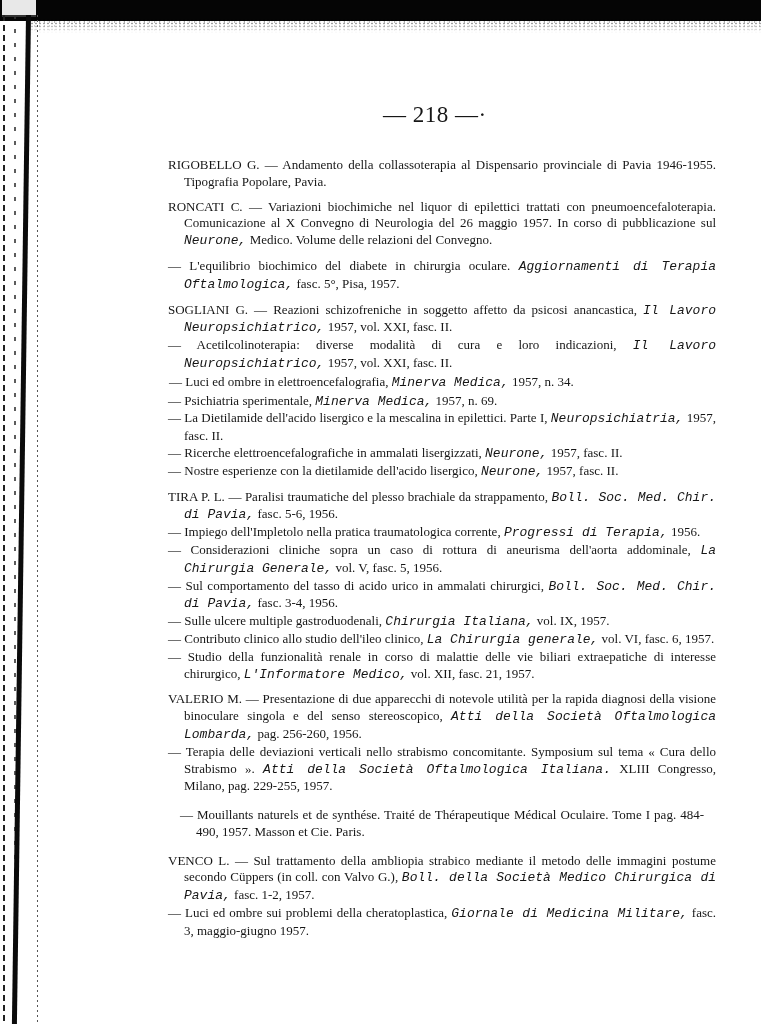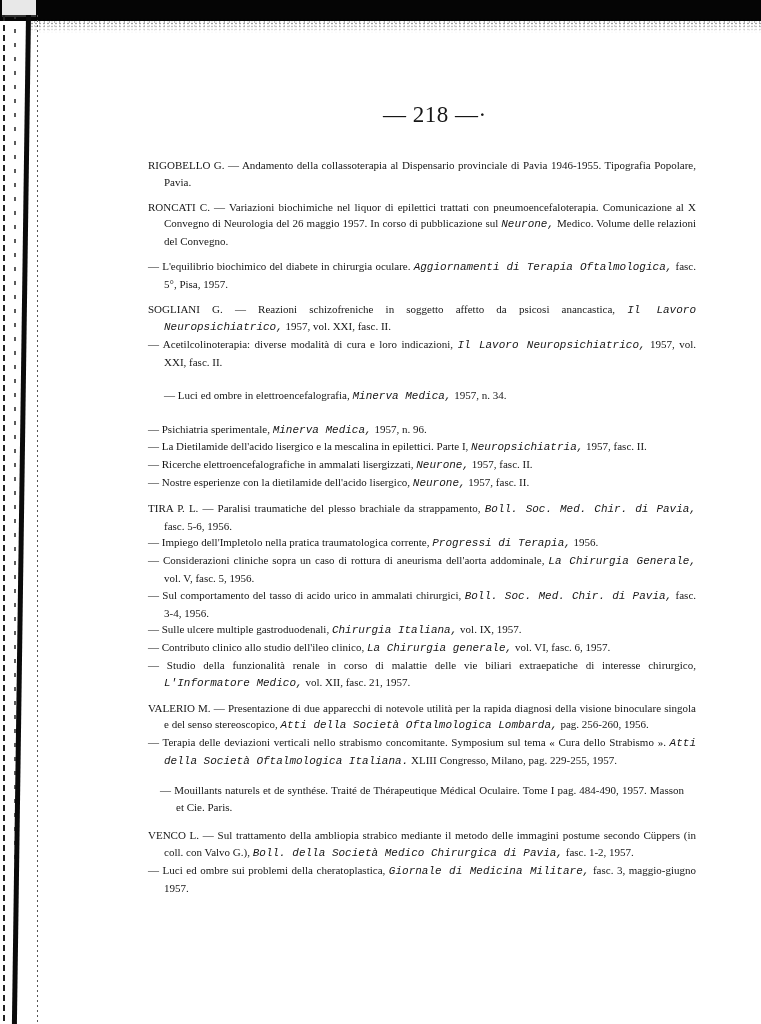--- a/index.html
+++ b/index.html
@@ -33,22 +33,22 @@
     .bl2 { left: 14px; width: 2px; background: repeating-linear-gradient(to bottom, #333 0 4px, transparent 4px 14px); opacity: 0.8; }
     .bl3 { left: 26px; width: 5px; background: #0b0b0b; transform: skewX(-0.8deg); transform-origin: top; }
     .bl4 { left: 37px; width: 1px; background: repeating-linear-gradient(to bottom, #555 0 2px, transparent 2px 5px); }
 
     .page-number {
       position: absolute; left: 383px; top: 102px;
       font-size: 23px; letter-spacing: 0.5px;
     }
 
     .content {
-      position: absolute; left: 148px; top: 157px; width: 548px;
-      font-size: 11px; line-height: 16.8px;
+      position: absolute; left: 168px; top: 157px; width: 548px;
+      font-size: 13px; line-height: 16.8px;
       text-align: justify;
     }
     .author-block { margin-bottom: 8px; }
     .entry {
       padding-left: 16px; text-indent: -16px;
       text-align: justify;
     }
     .entry + .entry { }
     .journal { font-style: italic; font-family: Liberation Mono, monospace; }
   </style>
@@ -77,22 +77,22 @@
     <p class="entry" style="margin:0"><span>RONCATI C. — </span><span>Variazioni biochimiche nel liquor di epilettici trattati con pneumoencefaloterapia. Comunicazione al X Convegno di Neurologia del 26 maggio 1957. In corso di pubblicazione sul </span><span class="journal">Neurone,</span><span> Medico. Volume delle relazioni del Convegno.</span></p>
   </div>
 
   <div class="author-block">
     <p class="entry" style="margin:0"><span>— </span><span>L'equilibrio biochimico del diabete in chirurgia oculare. </span><span class="journal">Aggiornamenti di Terapia Oftalmologica,</span><span> fasc. 5°, Pisa, 1957.</span></p>
   </div>
 
   <div class="author-block">
     <p class="entry" style="margin:0"><span>SOGLIANI G. — </span><span>Reazioni schizofreniche in soggetto affetto da psicosi anancastica, </span><span class="journal">Il Lavoro Neuropsichiatrico,</span><span> 1957, vol. XXI, fasc. II.</span></p>
     <p class="entry" style="margin:0"><span>— </span><span>Acetilcolinoterapia: diverse modalità di cura e loro indicazioni, </span><span class="journal">Il Lavoro Neuropsichiatrico,</span><span> 1957, vol. XXI, fasc. II.</span></p>
-    <p class="entry" style="margin:16px"><span>— </span><span>Luci ed ombre in elettroencefalografia, </span><span class="journal">Minerva Medica,</span><span> 1957, n. 34.</span></p>
-    <p class="entry" style="margin:0"><span>— </span><span>Psichiatria sperimentale, </span><span class="journal">Minerva Medica,</span><span> 1957, n. 96.</span></p>
+    <p class="entry" style="margin:1px"><span>— </span><span>Luci ed ombre in elettroencefalografia, </span><span class="journal">Minerva Medica,</span><span> 1957, n. 34.</span></p>
+    <p class="entry" style="margin:0"><span>— </span><span>Psichiatria sperimentale, </span><span class="journal">Minerva Medica,</span><span> 1957, n. 69.</span></p>
     <p class="entry" style="margin:0"><span>— </span><span>La Dietilamide dell'acido lisergico e la mescalina in epilettici. Parte I, </span><span class="journal">Neuropsichiatria,</span><span> 1957, fasc. II.</span></p>
     <p class="entry" style="margin:0"><span>— </span><span>Ricerche elettroencefalografiche in ammalati lisergizzati, </span><span class="journal">Neurone,</span><span> 1957, fasc. II.</span></p>
     <p class="entry" style="margin:0"><span>— </span><span>Nostre esperienze con la dietilamide dell'acido lisergico, </span><span class="journal">Neurone,</span><span> 1957, fasc. II.</span></p>
   </div>
 
   <div class="author-block">
     <p class="entry" style="margin:0"><span>TIRA P. L. — </span><span>Paralisi traumatiche del plesso brachiale da strappamento, </span><span class="journal">Boll. Soc. Med. Chir. di Pavia,</span><span> fasc. 5-6, 1956.</span></p>
     <p class="entry" style="margin:0"><span>— </span><span>Impiego dell'Impletolo nella pratica traumatologica corrente, </span><span class="journal">Progressi di Terapia,</span><span> 1956.</span></p>
     <p class="entry" style="margin:0"><span>— </span><span>Considerazioni cliniche sopra un caso di rottura di aneurisma dell'aorta addominale, </span><span class="journal">La Chirurgia Generale,</span><span> vol. V, fasc. 5, 1956.</span></p>
     <p class="entry" style="margin:0"><span>— </span><span>Sul comportamento del tasso di acido urico in ammalati chirurgici, </span><span class="journal">Boll. Soc. Med. Chir. di Pavia,</span><span> fasc. 3-4, 1956.</span></p>

